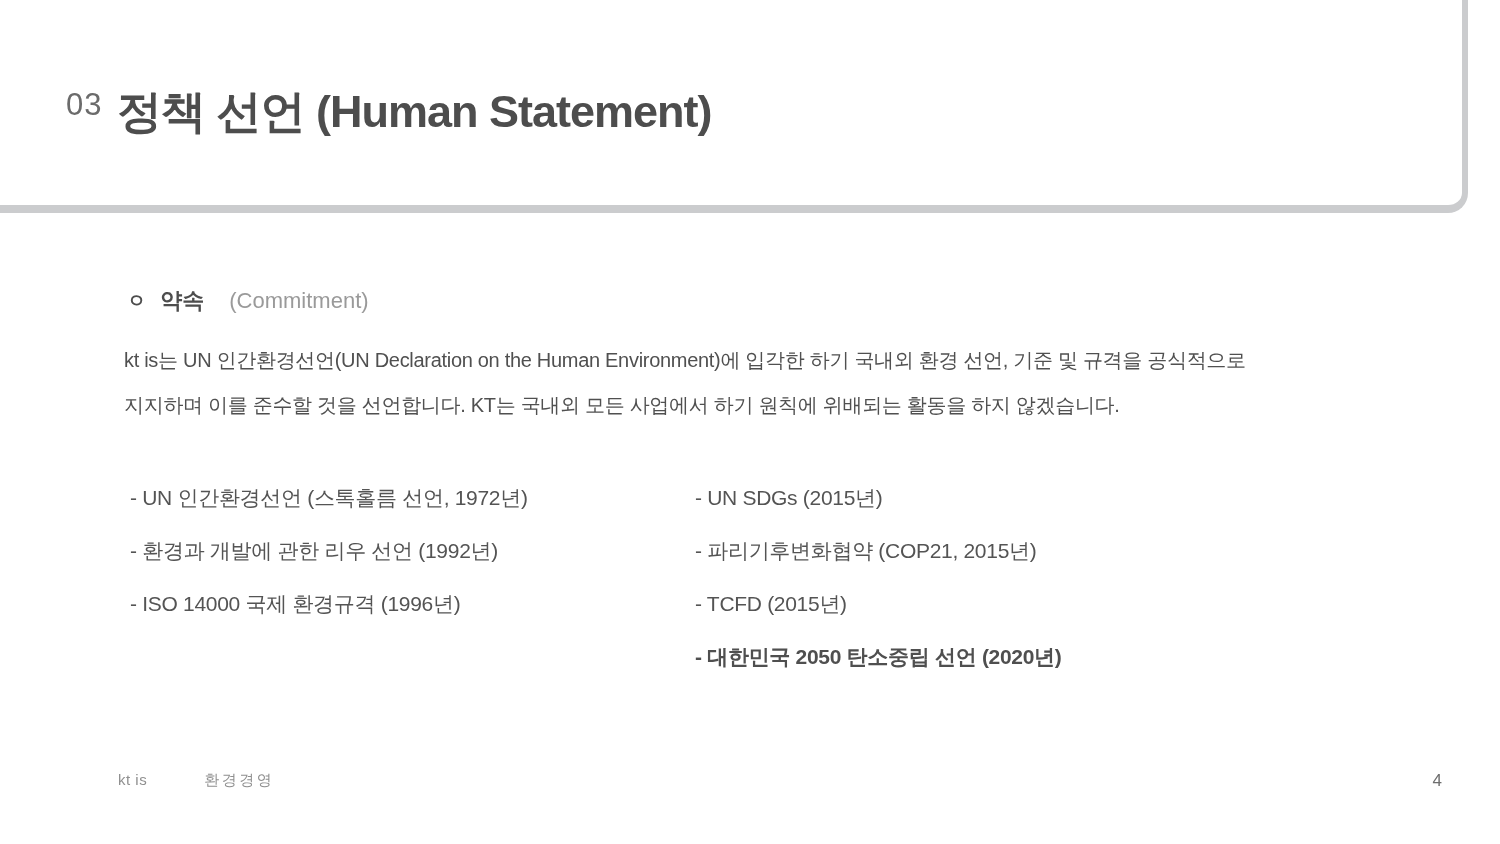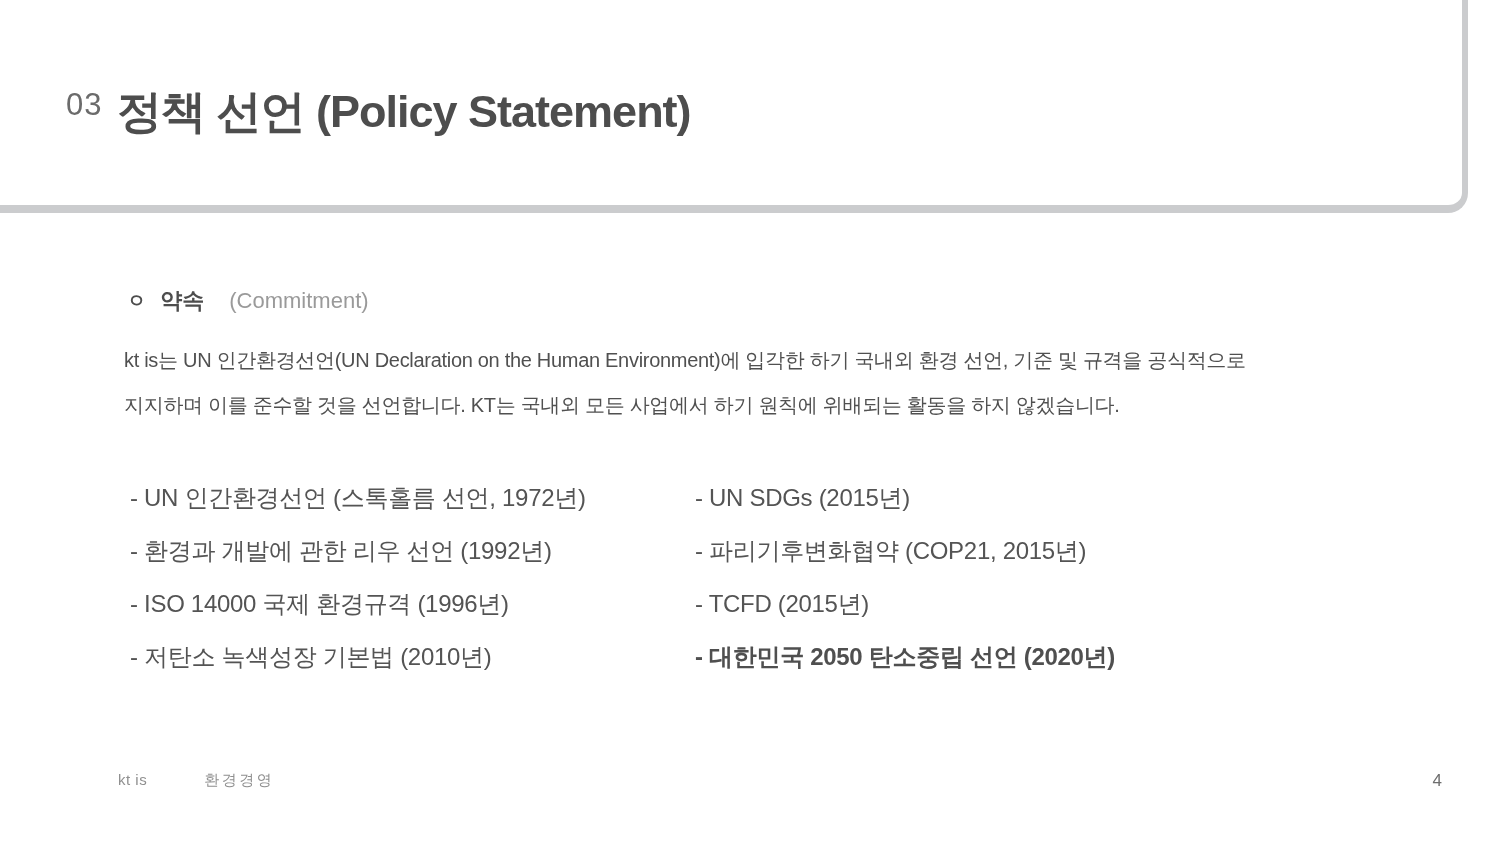--- a/index.html
+++ b/index.html
@@ -82,21 +82,21 @@
   .commit-col {
     position: absolute;
     top: 486px;
     display: flex;
     flex-direction: column;
   }
   .commit-col.left  { left: 130px; width: 560px; }
   .commit-col.right { left: 695px; width: 600px; }
   .commit-item {
     height: 53px;
-    font-size: 24px;
+    font-size: 21px;
     line-height: 24px;
     color: #545454;
     letter-spacing: -0.3px;
     white-space: nowrap;
   }
   .commit-item.em { font-weight: 700; color: #4f4f4f; }
 
   .footer-brand {
     position: absolute;
     left: 118px;
@@ -118,39 +118,38 @@
 </style>
 </head>
 <body>
 
 <div class="slide">
 
   <div class="header-frame"></div>
 
   <div class="header">
     <span class="slide-num">03</span>
-    <h1 class="slide-title">정책 선언 (Policy Statement)</h1>
+    <h1 class="slide-title">정책 선언 (Human Statement)</h1>
   </div>
 
   <div class="section-heading">
     <span class="bullet">ㅇ</span>
     <span class="sec-title">약속</span>
     <span class="sec-sub">(Commitment)</span>
   </div>
 
   <p class="body-text">
     <span>kt is는 UN 인간환경선언(UN Declaration on the Human Environment)에 입각한 하기 국내외 환경 선언, 기준 및 규격을 공식적으로</span><br>
     <span>지지하며 이를 준수할 것을 선언합니다. KT는 국내외 모든 사업에서 하기 원칙에 위배되는 활동을 하지 않겠습니다.</span>
   </p>
 
   <div class="commit-col left">
     <div class="commit-item">- UN 인간환경선언 (스톡홀름 선언, 1972년)</div>
     <div class="commit-item">- 환경과 개발에 관한 리우 선언 (1992년)</div>
     <div class="commit-item">- ISO 14000 국제 환경규격 (1996년)</div>
-    <div class="commit-item">- 저탄소 녹색성장 기본법 (2010년)</div>
   </div>
 
   <div class="commit-col right">
     <div class="commit-item">- UN SDGs (2015년)</div>
     <div class="commit-item">- 파리기후변화협약 (COP21, 2015년)</div>
     <div class="commit-item">- TCFD (2015년)</div>
     <div class="commit-item em">- 대한민국 2050 탄소중립 선언 (2020년)</div>
   </div>
 
   <div class="footer-brand">

